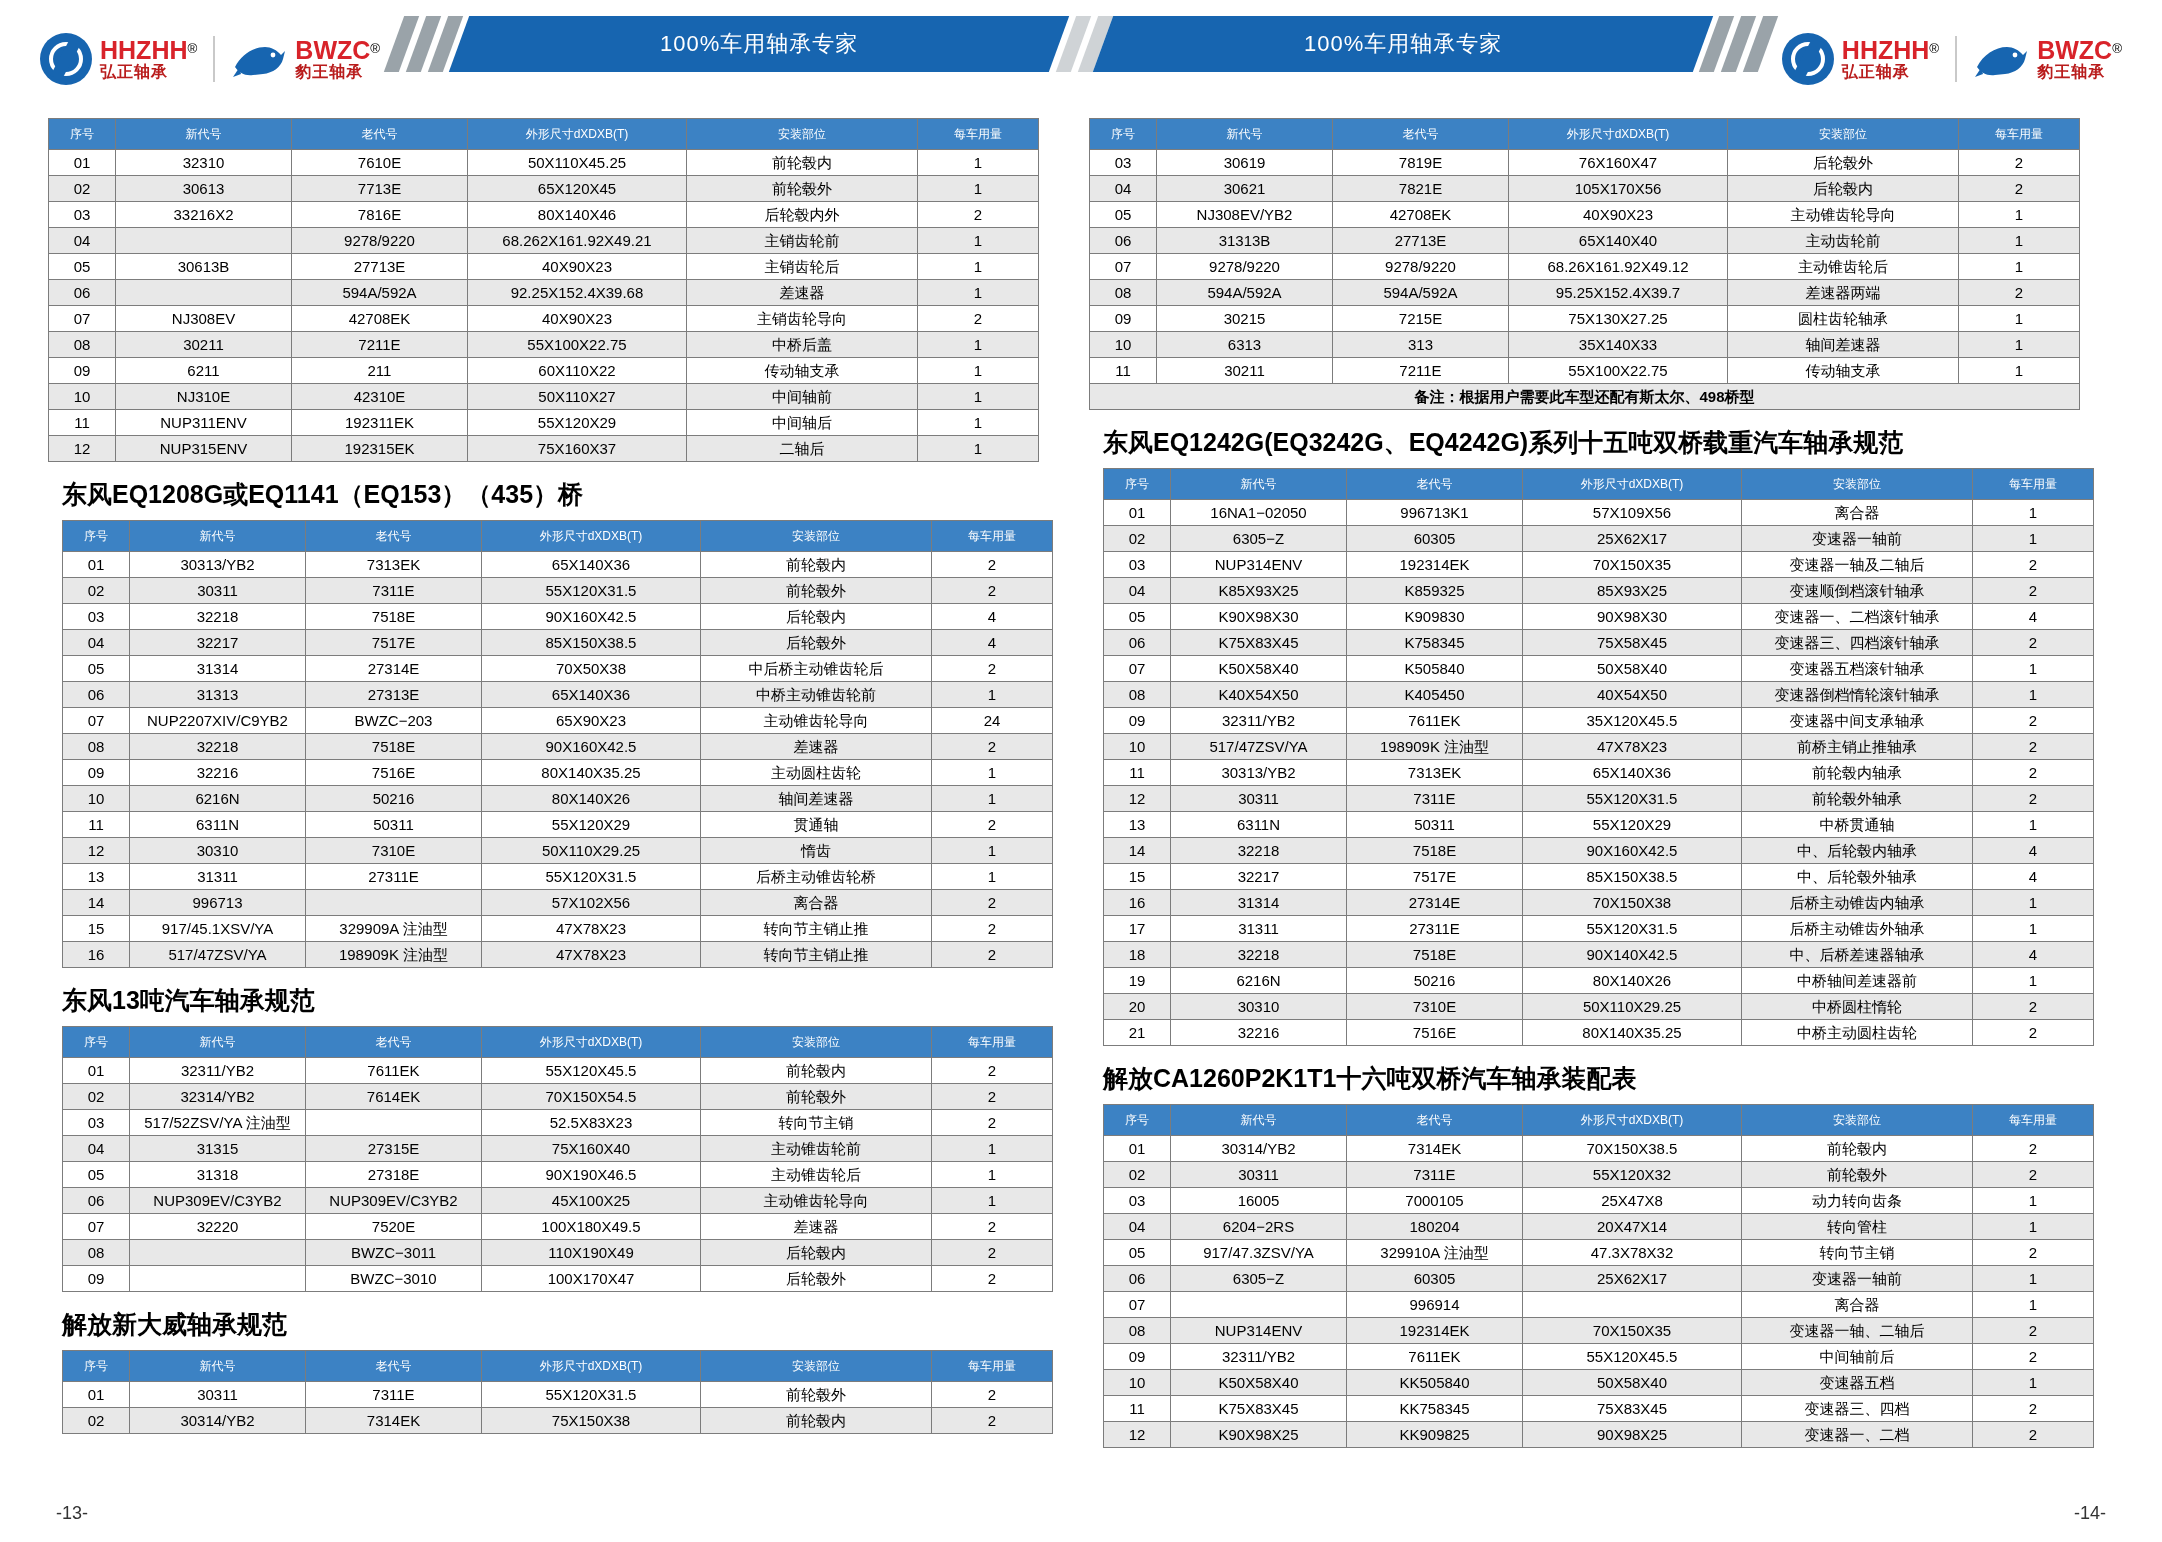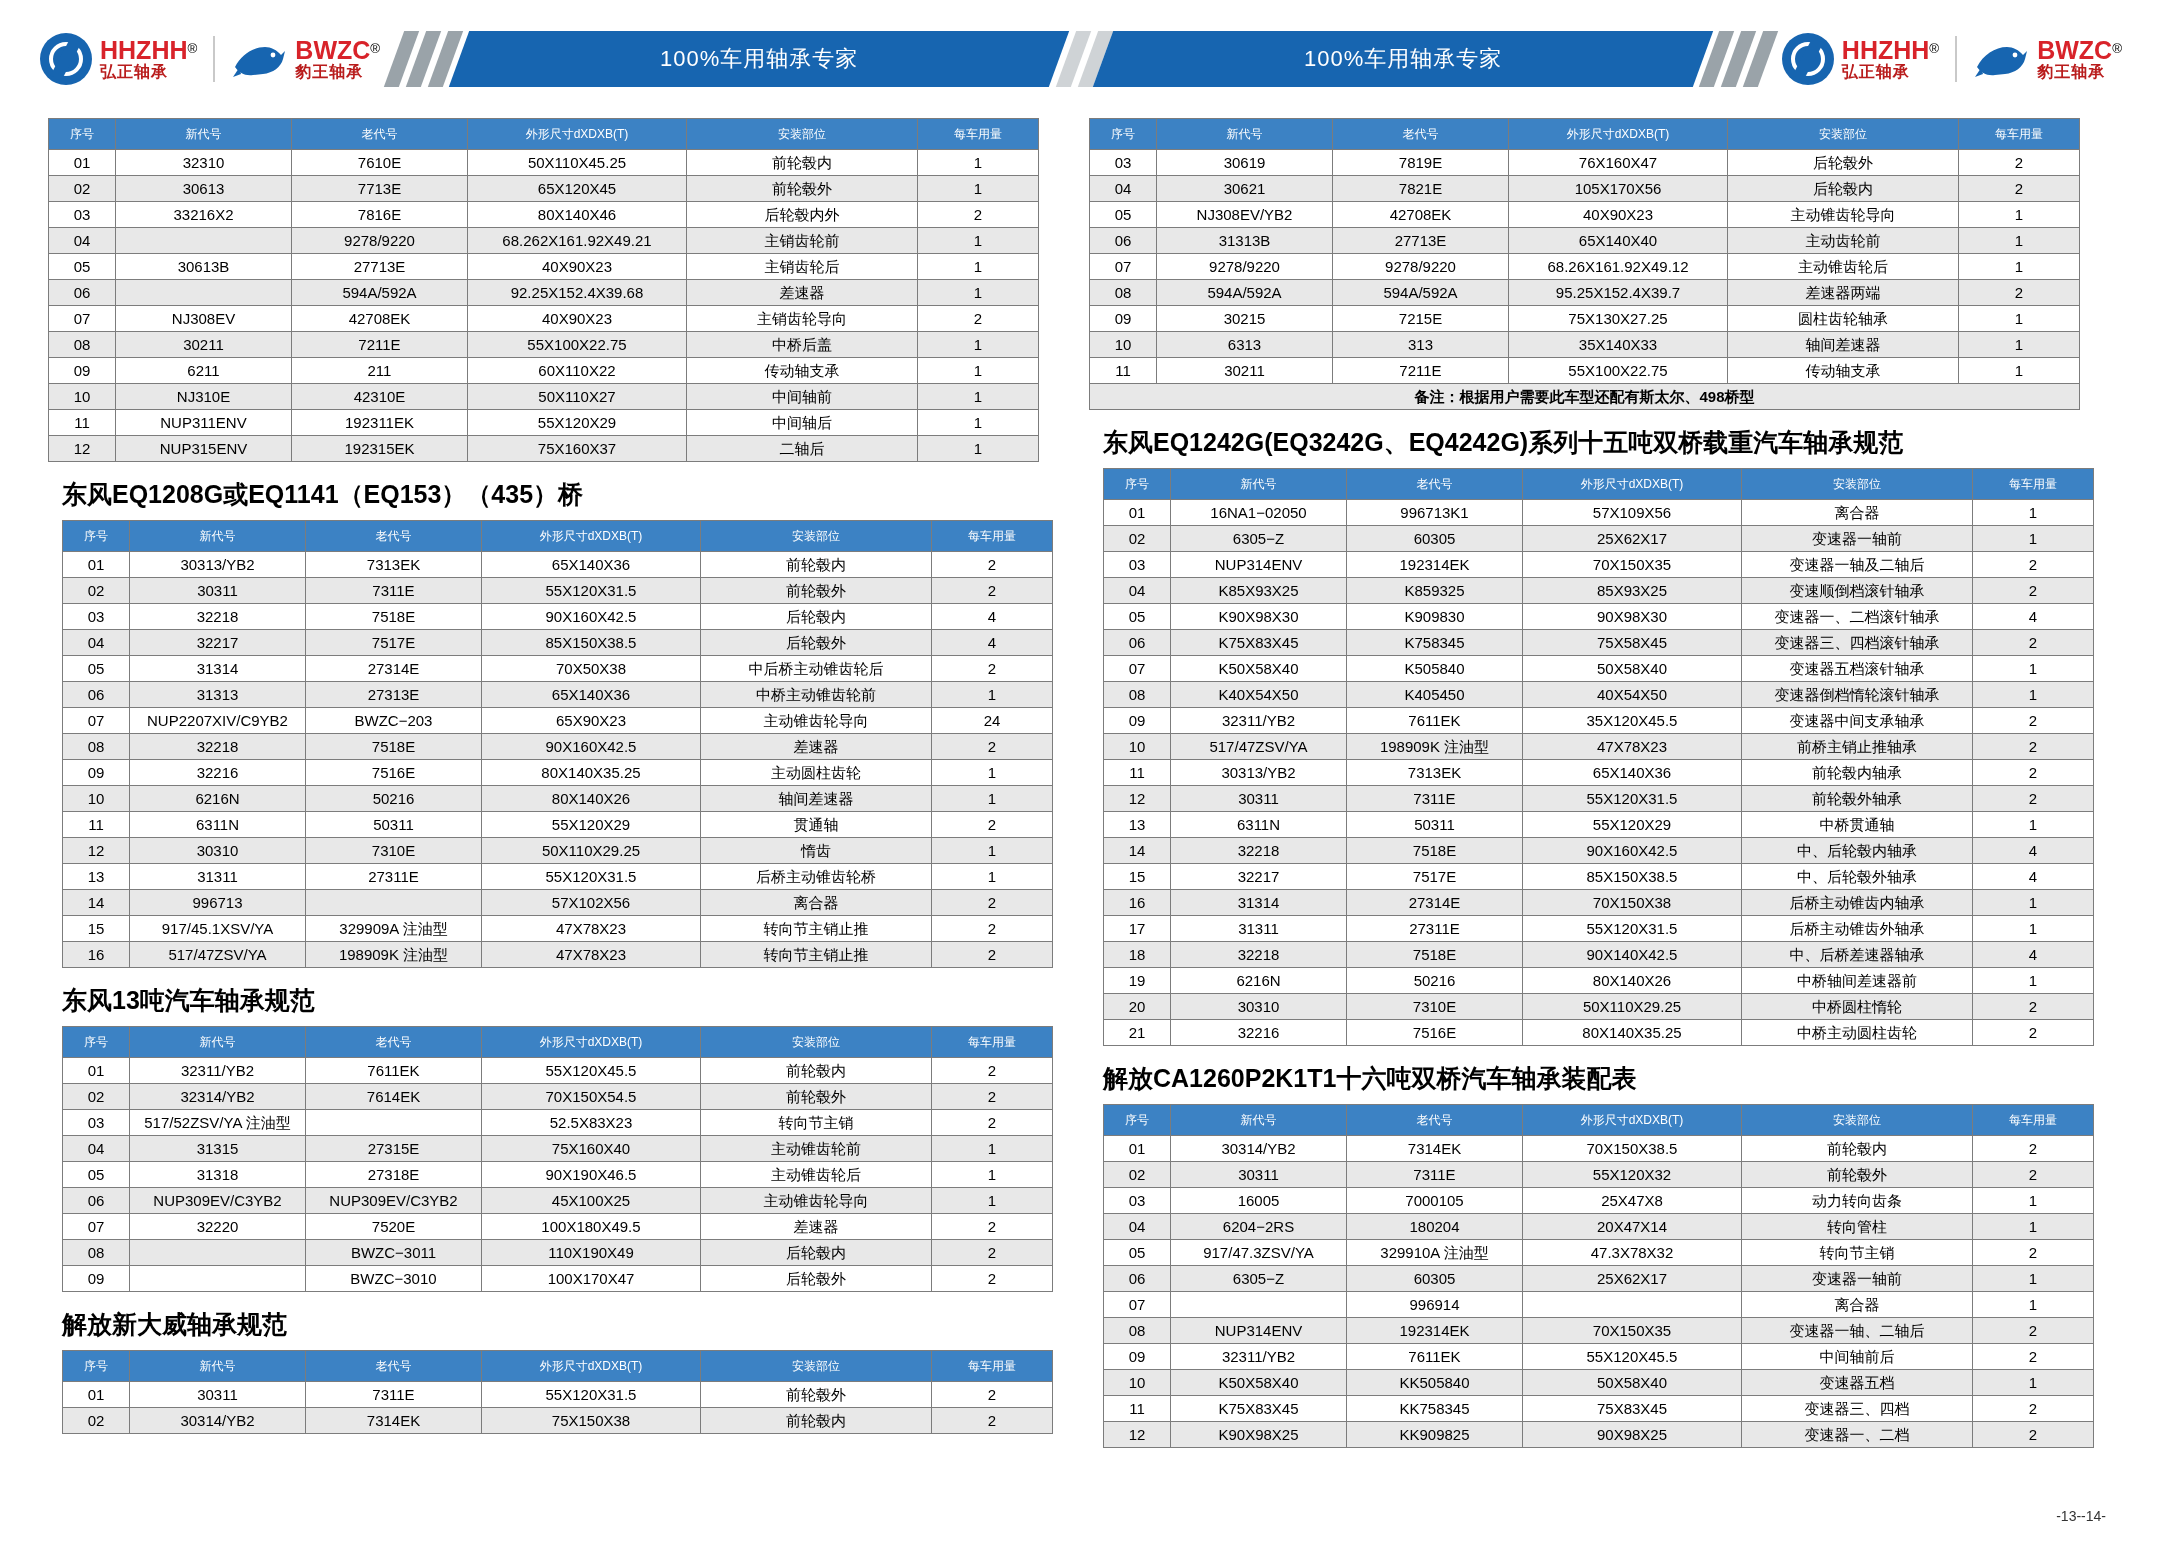--- a/index.html
+++ b/index.html
@@ -20,22 +20,21 @@
     height: 1542px;
     box-sizing: border-box;
     padding: 0;
   }
 
   
   .header {
     position: relative;
     height: 118px;
     display: flex;
-    align-items: center;
-    padding: 0 40px;
+    padding: 16px 40px;
     box-sizing: border-box;
   }
   .logo-block {
     display: flex;
     align-items: center;
     flex: 0 0 auto;
   }
   .logo-unit {
     display: flex;
     align-items: center;
@@ -205,22 +204,22 @@
 
   
   .footer {
     position: absolute;
     bottom: 18px;
     left: 0;
     width: 100%;
     box-sizing: border-box;
     padding: 0 56px;
     display: flex;
-    justify-content: flex-end;
-    font-size: 14px;
+    justify-content: space-between;
+    font-size: 18px;
     color: #333;
   }
 </style>
 </head>
 <body>
 
 <div class="page">
 
   <div class="header">
 

